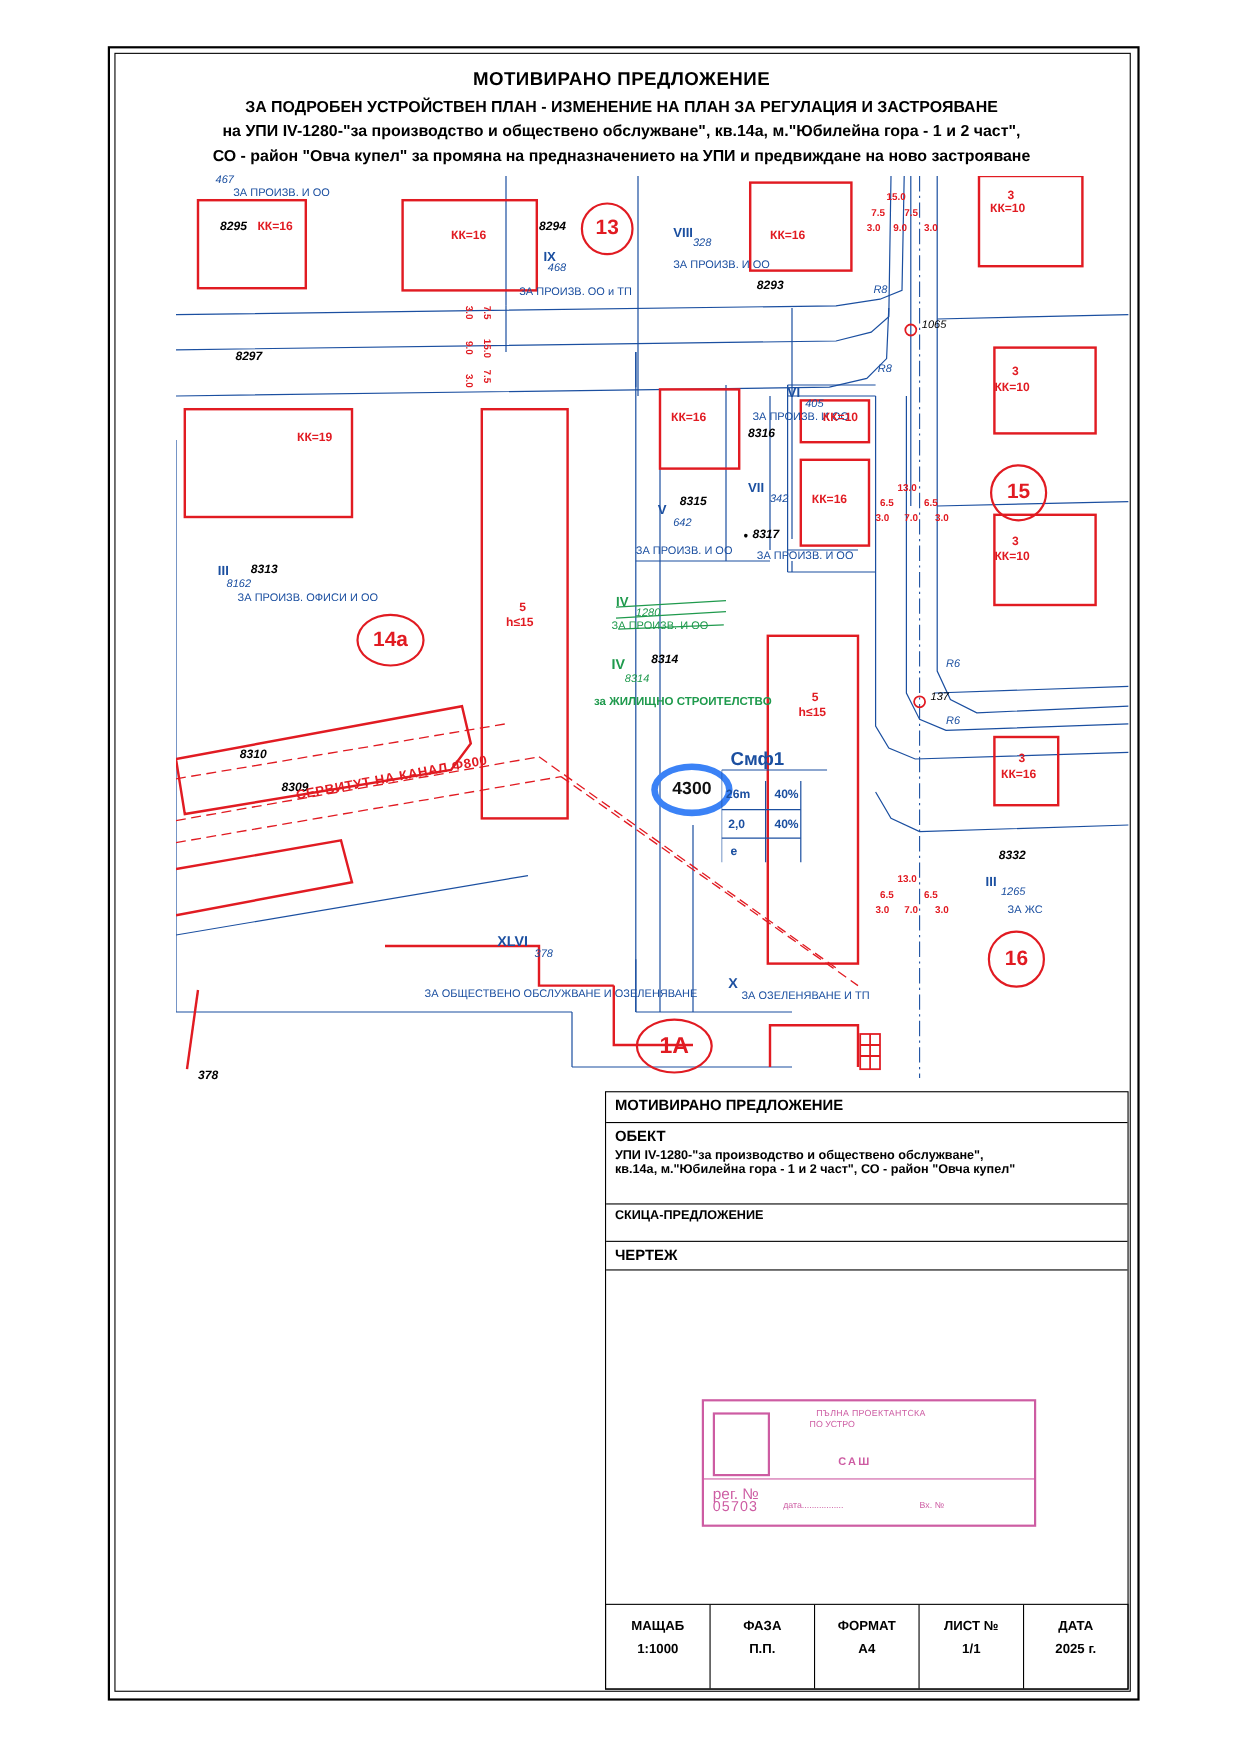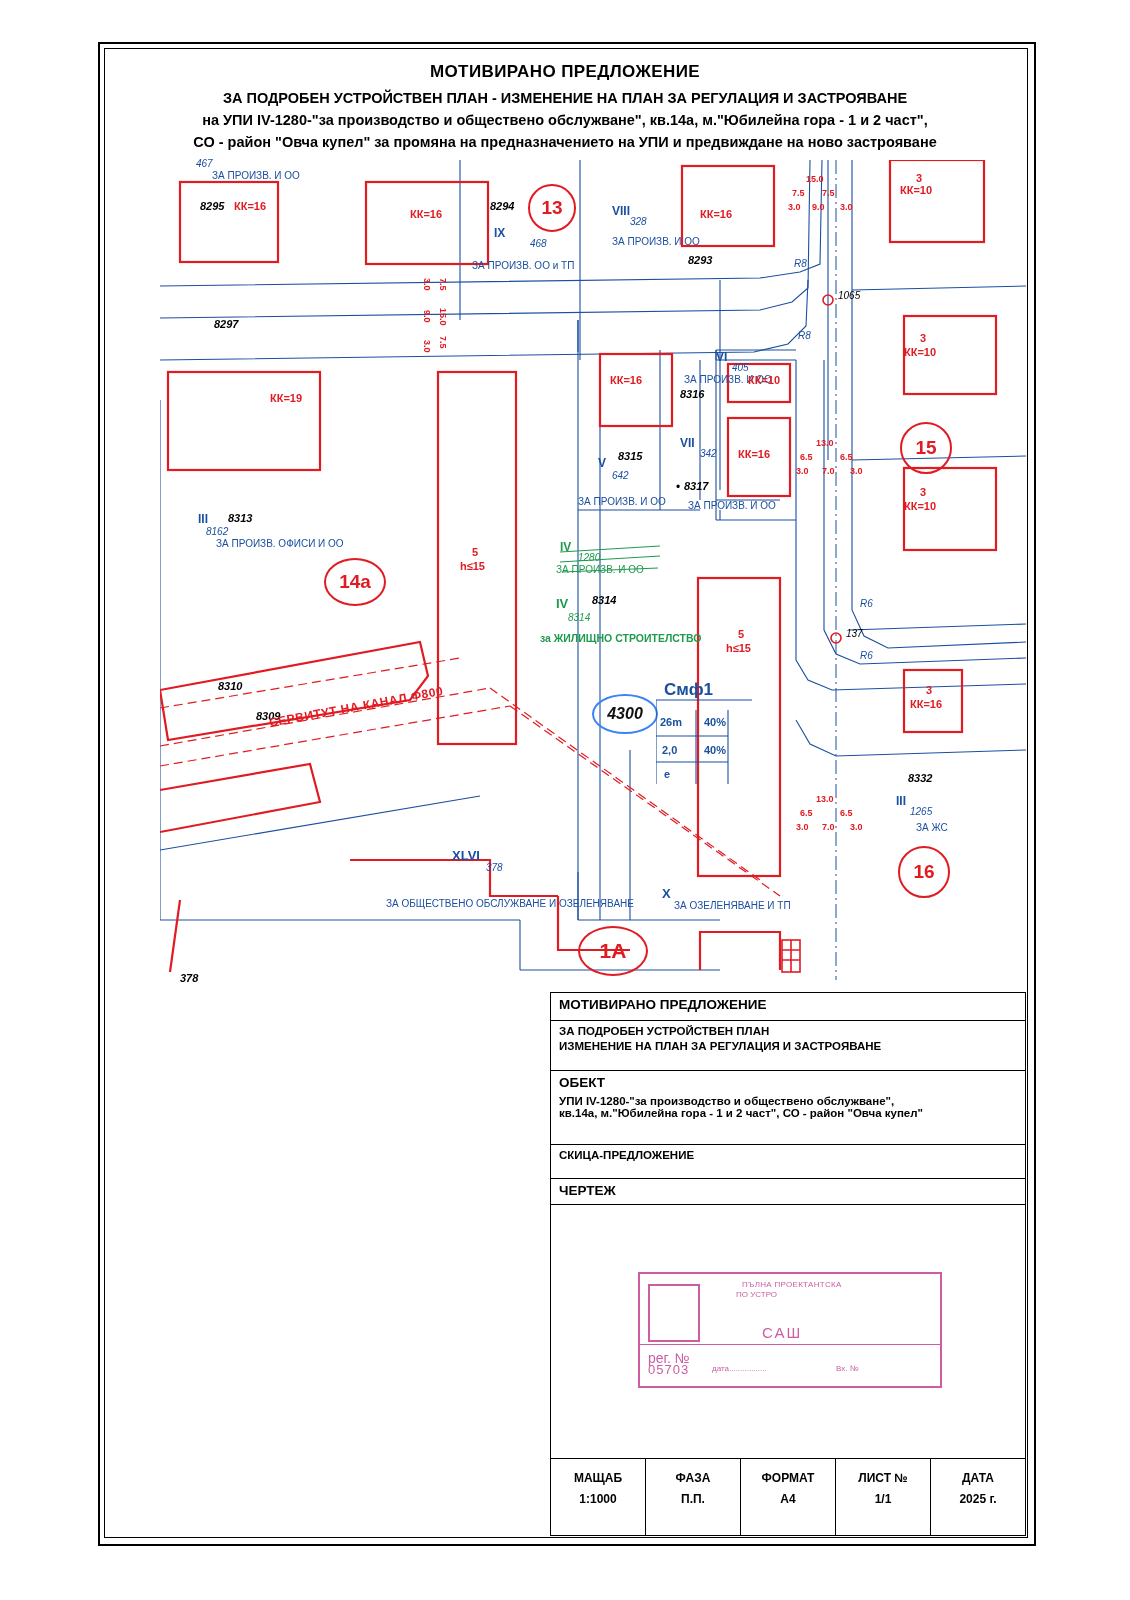--- a/index.html
+++ b/index.html
@@ -35,32 +35,32 @@
   #tbfoot{position:absolute;left:550px;top:1458px;width:476px;height:78px;border:1px solid #000;box-sizing:border-box;display:flex;}
   #tbfoot .cell{flex:1;border-right:1px solid #000;box-sizing:border-box;text-align:center;padding-top:12px;font-size:12px;font-weight:bold;}
   #tbfoot .cell:last-child{border-right:none;}
   #tbfoot .cell .v{font-weight:bold;margin-top:7px;}
 
   
   #stamp{position:absolute;left:638px;top:1272px;width:300px;height:112px;border:2px solid #c94f9b;color:#c94f9b;
         font-size:8px;opacity:.92;}
   #stamp .l1{position:absolute;left:62px;top:6px;font-size:8px;letter-spacing:.3px;margin-left:40px;}
   #stamp .l2{position:absolute;left:96px;top:16px;font-size:8px;}
-  #stamp .l3{position:absolute;left:122px;top:50px;font-size:15px;letter-spacing:2px;}
+  #stamp .l3{position:absolute;left:122px;top:50px;font-size:10px;letter-spacing:2px;font-weight:bold;}
   #stamp .l4{position:absolute;left:8px;top:76px;font-size:14px;}
   #stamp .l5{position:absolute;left:8px;top:88px;font-size:13px;letter-spacing:1px;}
   #stamp .l6{position:absolute;left:72px;top:90px;font-size:8px;}
   #stamp .l7{position:absolute;left:196px;top:90px;font-size:8px;}
   #stamp .box{position:absolute;left:8px;top:10px;width:48px;height:54px;border:2px solid #c94f9b;}
   #stamp .vl{position:absolute;top:70px;left:0;width:100%;border-top:1.5px solid #c94f9b;}
 
   .circ{position:absolute;border:2px solid #e11b22;border-radius:50%;display:flex;align-items:center;justify-content:center;
         color:#e11b22;font-weight:bold;}
-  .circblk{position:absolute;border:2px solid #3b82f6;border-radius:50%;display:flex;align-items:center;justify-content:center;
-        color:#000;font-weight:bold;font-style:italic;}
+  .circblk{position:absolute;border:6px solid #3b82f6;border-radius:50%;display:flex;align-items:center;justify-content:center;
+        color:#000;font-weight:bold;}
   .smf{position:absolute;color:#1b4fa0;}
 </style>
 </head>
 <body>
 
 <div id="page">
 
   <div id="frame-outer"></div>
   <div id="frame-inner"></div>
 
@@ -182,21 +182,21 @@
     <div class="lb blue i" style="left:36px;top:-2px;font-size:10px">467</div>
     <div class="lb blue" style="left:52px;top:10px;font-size:10px">ЗА ПРОИЗВ. И ОО</div>
 
     <div class="lb blk b i" style="left:40px;top:40px;font-size:11px">8295</div>
     <div class="lb red b" style="left:74px;top:40px;font-size:11px">КК=16</div>
 
     <div class="lb red b" style="left:250px;top:48px;font-size:11px">КК=16</div>
     <div class="lb blk b i" style="left:330px;top:40px;font-size:11px">8294</div>
 
     <div class="lb blue b" style="left:334px;top:66px;font-size:12px">IX</div>
-    <div class="lb blue i" style="left:370px;top:78px;font-size:10px">468</div>
+    <div class="lb blue i" style="left:338px;top:78px;font-size:10px">468</div>
     <div class="lb blue" style="left:312px;top:100px;font-size:10px">ЗА ПРОИЗВ. ОО и ТП</div>
 
     <div class="lb blue b" style="left:452px;top:44px;font-size:12px">VIII</div>
     <div class="lb blue i" style="left:470px;top:56px;font-size:10px">328</div>
     <div class="lb blue" style="left:452px;top:76px;font-size:10px">ЗА ПРОИЗВ. И ОО</div>
 
     <div class="lb red b" style="left:540px;top:48px;font-size:11px">КК=16</div>
     <div class="lb blk b i" style="left:528px;top:94px;font-size:11px">8293</div>
 
     <div class="lb blk b i" style="left:54px;top:158px;font-size:11px">8297</div>
@@ -329,24 +329,20 @@
     <div class="circ" style="left:740px;top:262px;width:48px;height:48px;font-size:19px">15</div>
     <div class="circ" style="left:164px;top:398px;width:58px;height:44px;font-size:19px">14а</div>
     <div class="circ" style="left:738px;top:686px;width:48px;height:48px;font-size:19px">16</div>
     <div class="circ" style="left:418px;top:766px;width:66px;height:46px;font-size:21px">1А</div>
   </div>
 
   <div id="tb">
     <div class="tbrow" style="height:28px">
       <div class="h1">МОТИВИРАНО ПРЕДЛОЖЕНИЕ</div>
     </div>
-    <div class="tbrow" style="height:50px">
-      <div class="s">ЗА ПОДРОБЕН УСТРОЙСТВЕН ПЛАН</div>
-      <div class="s" style="margin-top:3px">ИЗМЕНЕНИЕ НА ПЛАН ЗА РЕГУЛАЦИЯ И ЗАСТРОЯВАНЕ</div>
-    </div>
     <div class="tbrow" style="height:74px">
       <div class="h1">ОБЕКТ</div>
       <div class="s" style="margin-top:5px">УПИ IV-1280-"за производство и обществено обслужване",</div>
       <div class="s">кв.14а, м."Юбилейна гора - 1 и 2 част", СО - район "Овча купел"</div>
     </div>
     <div class="tbrow" style="height:34px;border-bottom:1px solid #000">
       <div class="s">СКИЦА-ПРЕДЛОЖЕНИЕ</div>
     </div>
     <div class="tbrow" style="height:26px">
       <div class="h1">ЧЕРТЕЖ</div>

